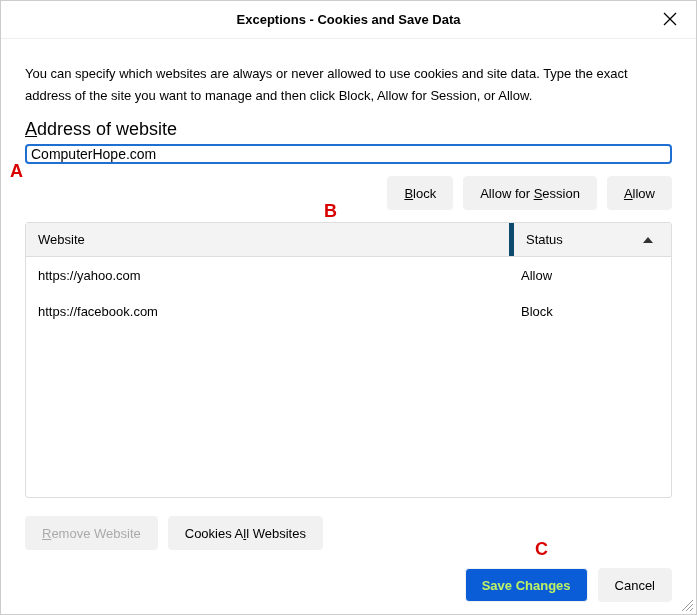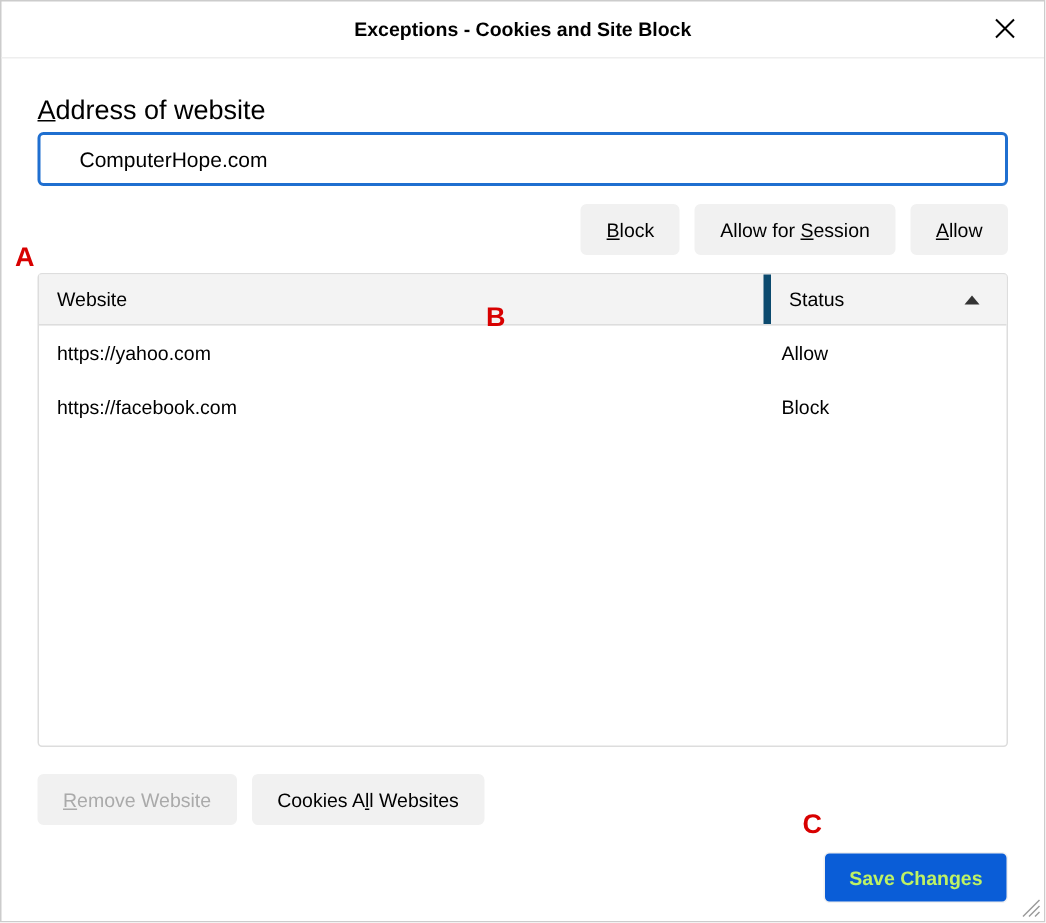--- a/index.html
+++ b/index.html
@@ -66,24 +66,24 @@
     }
     .field-label {
       font-size: 18px;
       margin-bottom: 4px;
     }
     .field-label .underline {
       text-decoration: underline;
     }
     .address-input {
       width: 100%;
-      height: 36px;
+      height: 20px;
       border: 2px solid #1f6fd0;
       border-radius: 4px;
-      padding: 0 26px;
+      padding: 0 4px;
       font-size: 14px;
       outline: none;
       font-family: inherit;
     }
     .btn-row {
       display: flex;
       justify-content: flex-end;
       gap: 10px;
       margin-top: 12px;
     }
@@ -203,31 +203,32 @@
       height: 16px;
     }
     .resize-grip svg { display: block; }
   </style>
 </head>
 <body>
 
 <div class="window">
 
   <div class="titlebar">
-    <span class="titlebar-title">Exceptions - Cookies and Site Block</span>
+    <span class="titlebar-title">Exceptions - Cookies and Save Data</span>
     <div class="close-x">
       <svg viewBox="0 0 14 14">
         <line x1="1" y1="1" x2="13" y2="13" stroke="#000" stroke-width="1.3"></line>
         <line x1="13" y1="1" x2="1" y2="13" stroke="#000" stroke-width="1.3"></line>
       </svg>
     </div>
   </div>
 
   <div class="content">
 
+    <div class="description">You can specify which websites are always or never allowed to use cookies and site data. Type the exact address of the site you want to manage and then click Block, Allow for Session, or Allow.</div>
 
     <div class="field-label">
       <span class="underline">A</span><span>ddress of website</span>
     </div>
 
     <input class="address-input" type="text" value="ComputerHope.com" style="">
 
     <div class="btn-row">
       <button class="btn">
         <span><span class="u">B</span><span>lock</span></span>
@@ -264,20 +265,21 @@
       <button class="btn disabled">
         <span><span class="u">R</span><span>emove Website</span></span>
       </button>
       <button class="btn">
         <span><span>Cookies A</span><span class="u">l</span><span>l Websites</span></span>
       </button>
     </div>
 
     <div class="footer-btns">
       <button class="btn primary">Save Changes</button>
+      <button class="btn">Cancel</button>
     </div>
 
   </div>
 
   <div class="callout callout-a">A</div>
   <div class="callout callout-b">B</div>
   <div class="callout callout-c">C</div>
 
   <div class="resize-grip">
     <svg width="16" height="16" viewBox="0 0 16 16">

